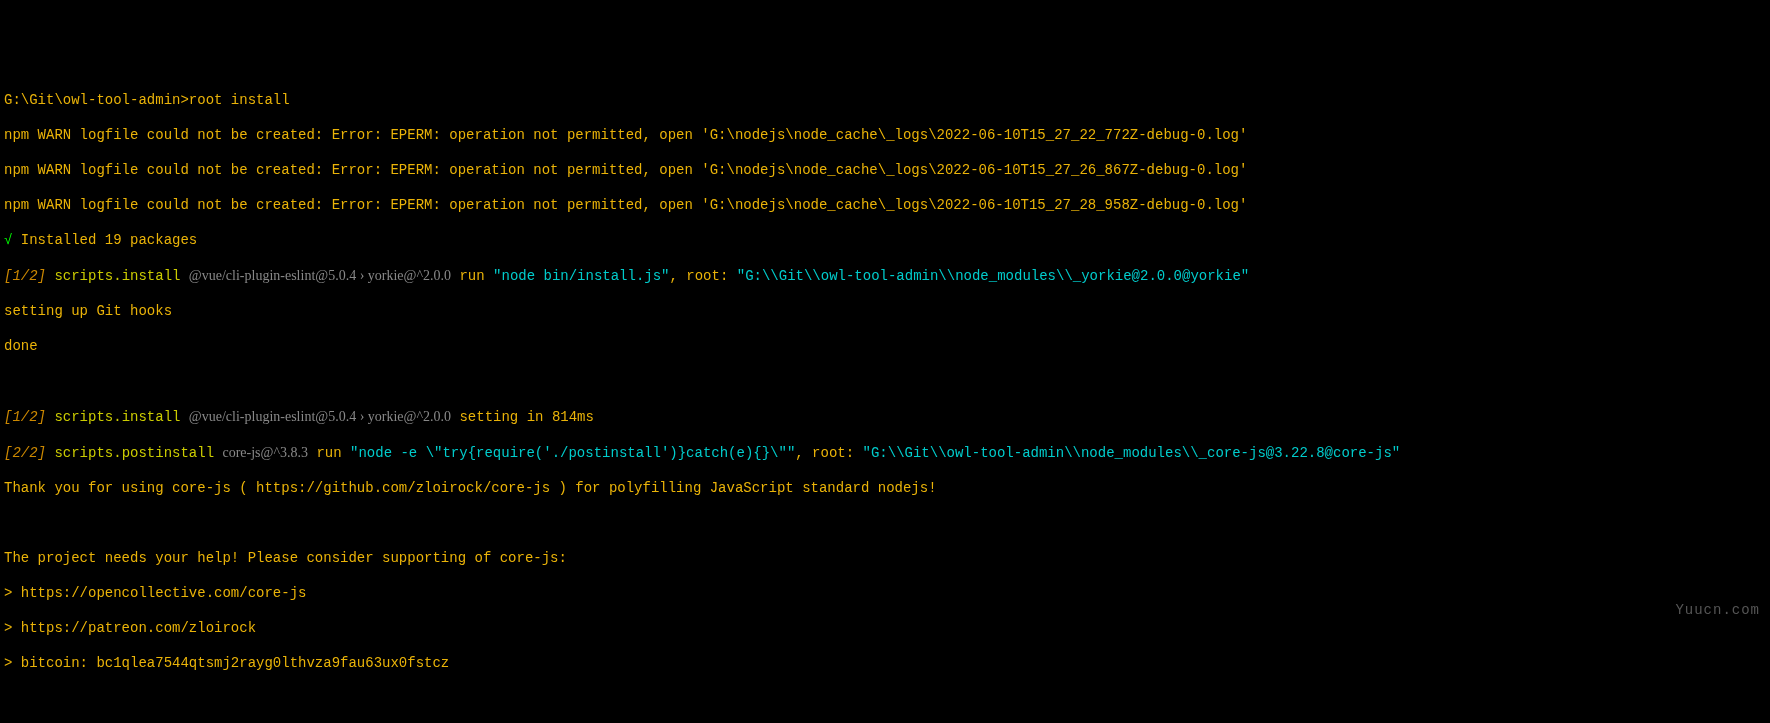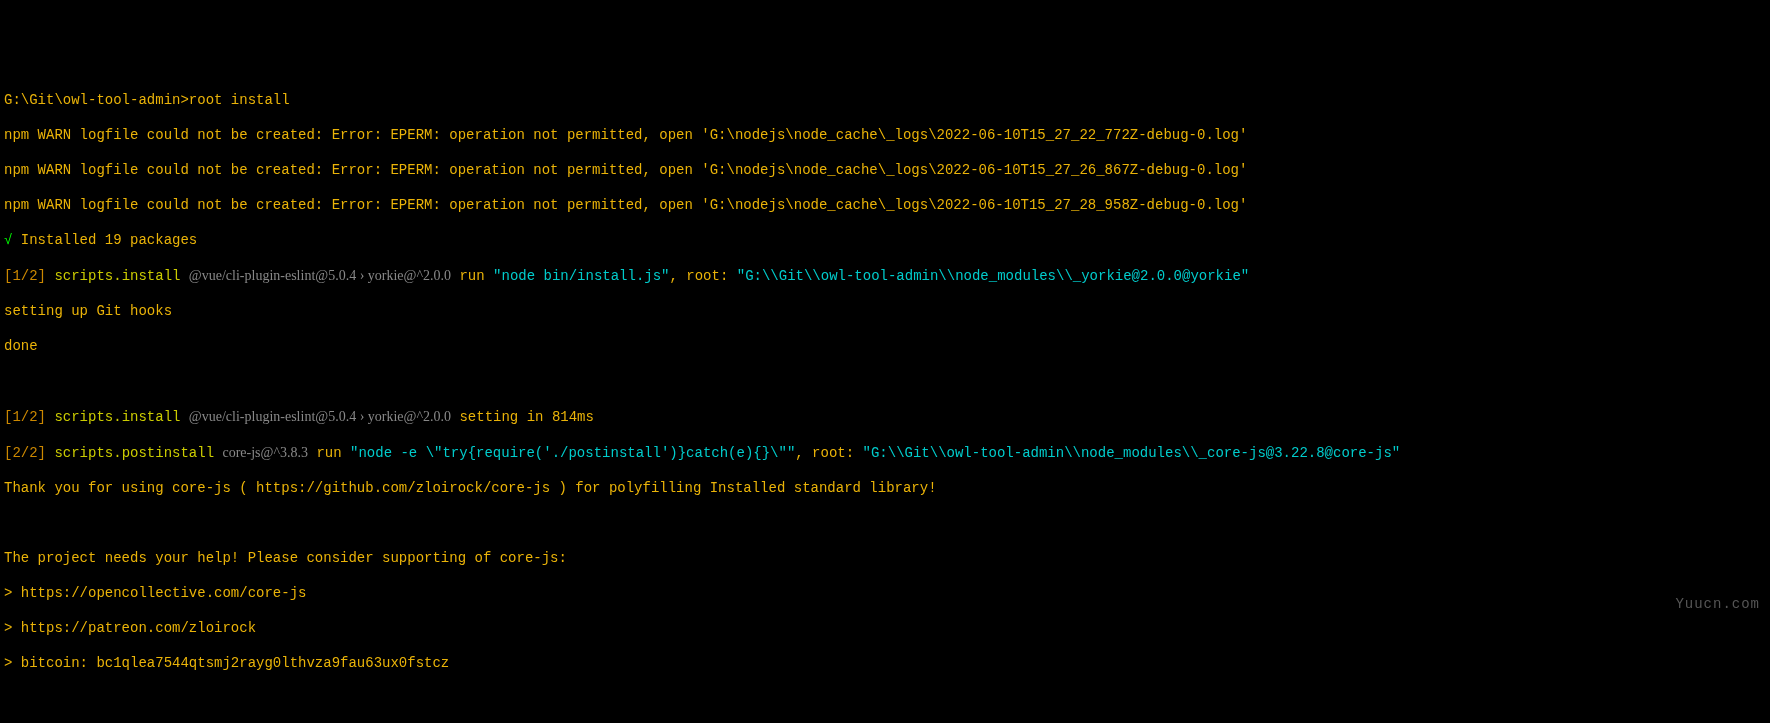--- a/index.html
+++ b/index.html
@@ -11,27 +11,27 @@
   line-height: 1.25;
   padding: 4px;
   white-space: pre;
   width: 1770px;
   min-height: 723px;
   overflow-x: hidden;
 }
 .white { color: #eab308; }
 .green { color: #00ff00; }
 .yellow { color: #cccc00; text-align: right; }
-.orange { color: #cc8800; }
+.orange { color: #cc8800; font-style: italic; }
 .cyan { color: #00cccc; }
 .gray { color: #888; font-family: Liberation Serif, serif; }
 .watermark {
   position: absolute;
   right: 10px;
-  bottom: 110px;
+  bottom: 104px;
   color: #555;
   font-size: 14px;
   letter-spacing: 1px;
 }
 </style>
 </head>
 <body>
 
 
 
@@ -40,21 +40,21 @@
 <div class="white">npm WARN logfile could not be created: Error: EPERM: operation not permitted, open 'G:\nodejs\node_cache\_logs\2022-06-10T15_27_22_772Z-debug-0.log'</div>
 <div class="white">npm WARN logfile could not be created: Error: EPERM: operation not permitted, open 'G:\nodejs\node_cache\_logs\2022-06-10T15_27_26_867Z-debug-0.log'</div>
 <div class="white">npm WARN logfile could not be created: Error: EPERM: operation not permitted, open 'G:\nodejs\node_cache\_logs\2022-06-10T15_27_28_958Z-debug-0.log'</div>
 <div><span class="green">√</span><span class="white"> Installed 19 packages</span></div>
 <div><span class="orange">[1/2]</span><span class="yellow"> scripts.install </span><span class="gray">@vue/cli-plugin-eslint@5.0.4 › yorkie@^2.0.0</span><span class="white"> run </span><span class="cyan">"node bin/install.js"</span><span class="white">, root: </span><span class="cyan">"G:\\Git\\owl-tool-admin\\node_modules\\_yorkie@2.0.0@yorkie"</span></div>
 <div class="white">setting up Git hooks</div>
 <div class="white">done</div>
 <div>&nbsp;</div>
 <div><span class="orange">[1/2]</span><span class="yellow"> scripts.install </span><span class="gray">@vue/cli-plugin-eslint@5.0.4 › yorkie@^2.0.0</span><span class="white"> setting in 814ms</span></div>
 <div><span class="orange">[2/2]</span><span class="yellow"> scripts.postinstall </span><span class="gray">core-js@^3.8.3</span><span class="white"> run </span><span class="cyan">"node -e \"try{require('./postinstall')}catch(e){}\""</span><span class="white">, root: </span><span class="cyan">"G:\\Git\\owl-tool-admin\\node_modules\\_core-js@3.22.8@core-js"</span></div>
-<div class="white">Thank you for using core-js ( https://github.com/zloirock/core-js ) for polyfilling Installed standard library!</div>
+<div class="white">Thank you for using core-js ( https://github.com/zloirock/core-js ) for polyfilling JavaScript standard nodejs!</div>
 <div>&nbsp;</div>
 <div class="white">The project needs your help! Please consider supporting of core-js:</div>
 <div class="white">&gt; https://opencollective.com/core-js</div>
 <div class="white">&gt; https://patreon.com/zloirock</div>
 <div class="white">&gt; bitcoin: bc1qlea7544qtsmj2rayg0lthvza9fau63ux0fstcz</div>
 <div>&nbsp;</div>
 
 
 
 

